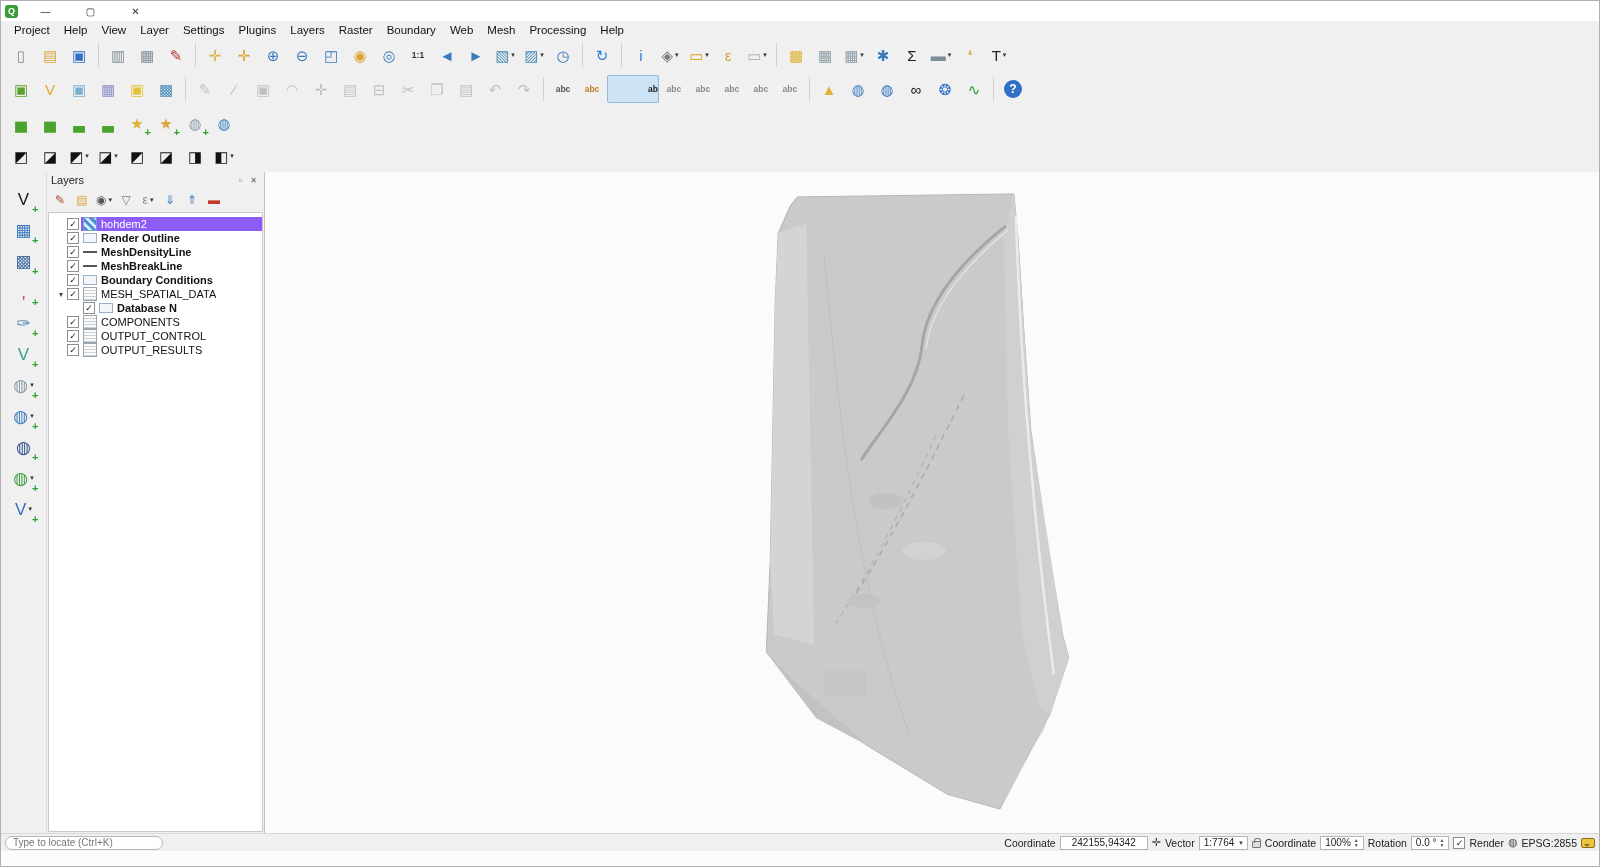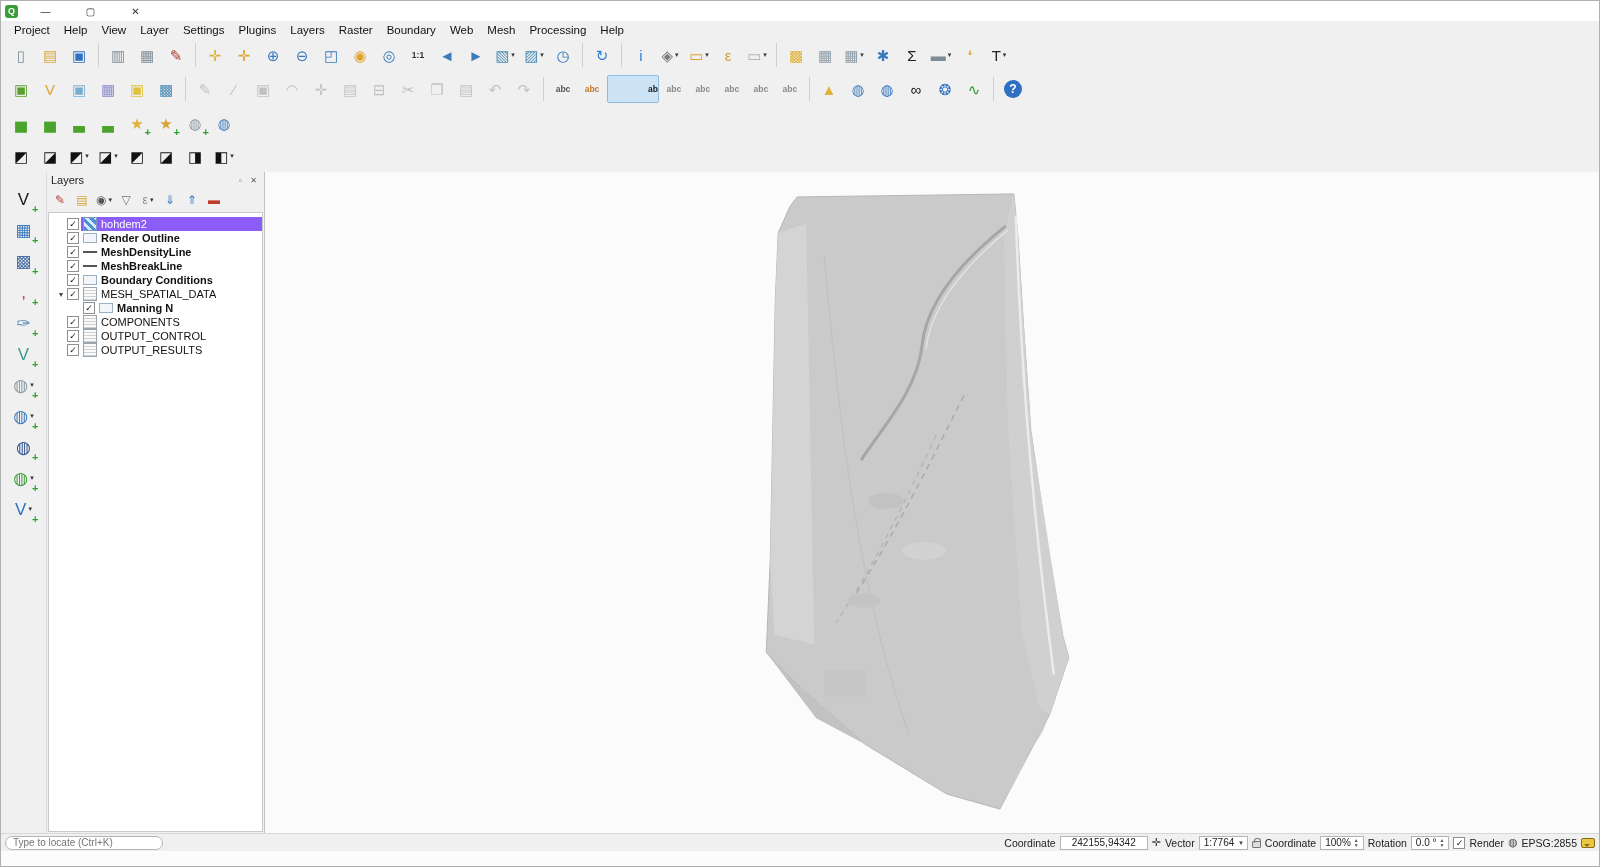--- a/index.html
+++ b/index.html
@@ -518,21 +518,21 @@
             <span class="lsel">
               <span class="licon form"></span>
               <span class="llabel">MESH_SPATIAL_DATA</span>
             </span>
           </div>
           <div class="lrow" style="padding-left: 22px;">
             <span class="expander"></span>
             <span class="cbx">✓</span>
             <span class="lsel">
               <span class="licon rect"></span>
-              <span class="llabel b">Manning N</span>
+              <span class="llabel b">Database N</span>
             </span>
           </div>
           <div class="lrow">
             <span class="expander"></span>
             <span class="cbx">✓</span>
             <span class="lsel">
               <span class="licon form"></span>
               <span class="llabel">COMPONENTS</span>
             </span>
           </div>

